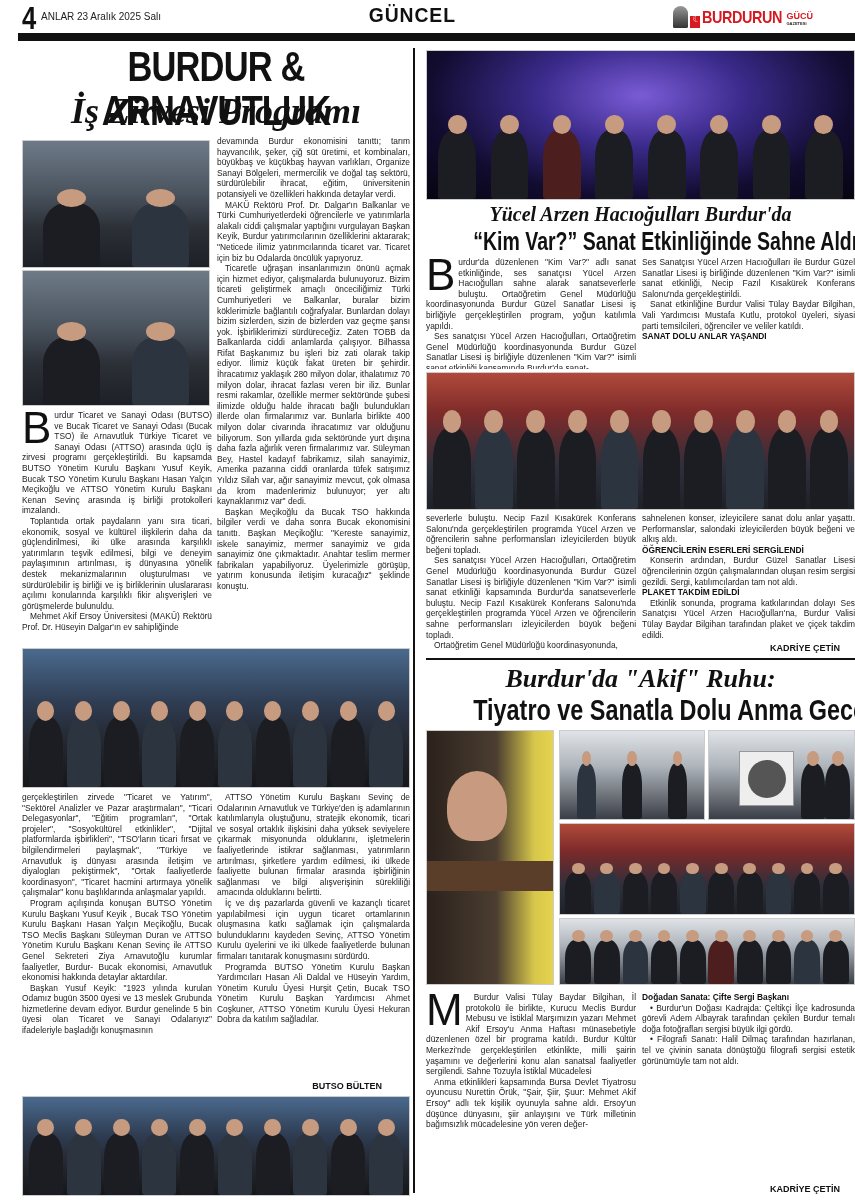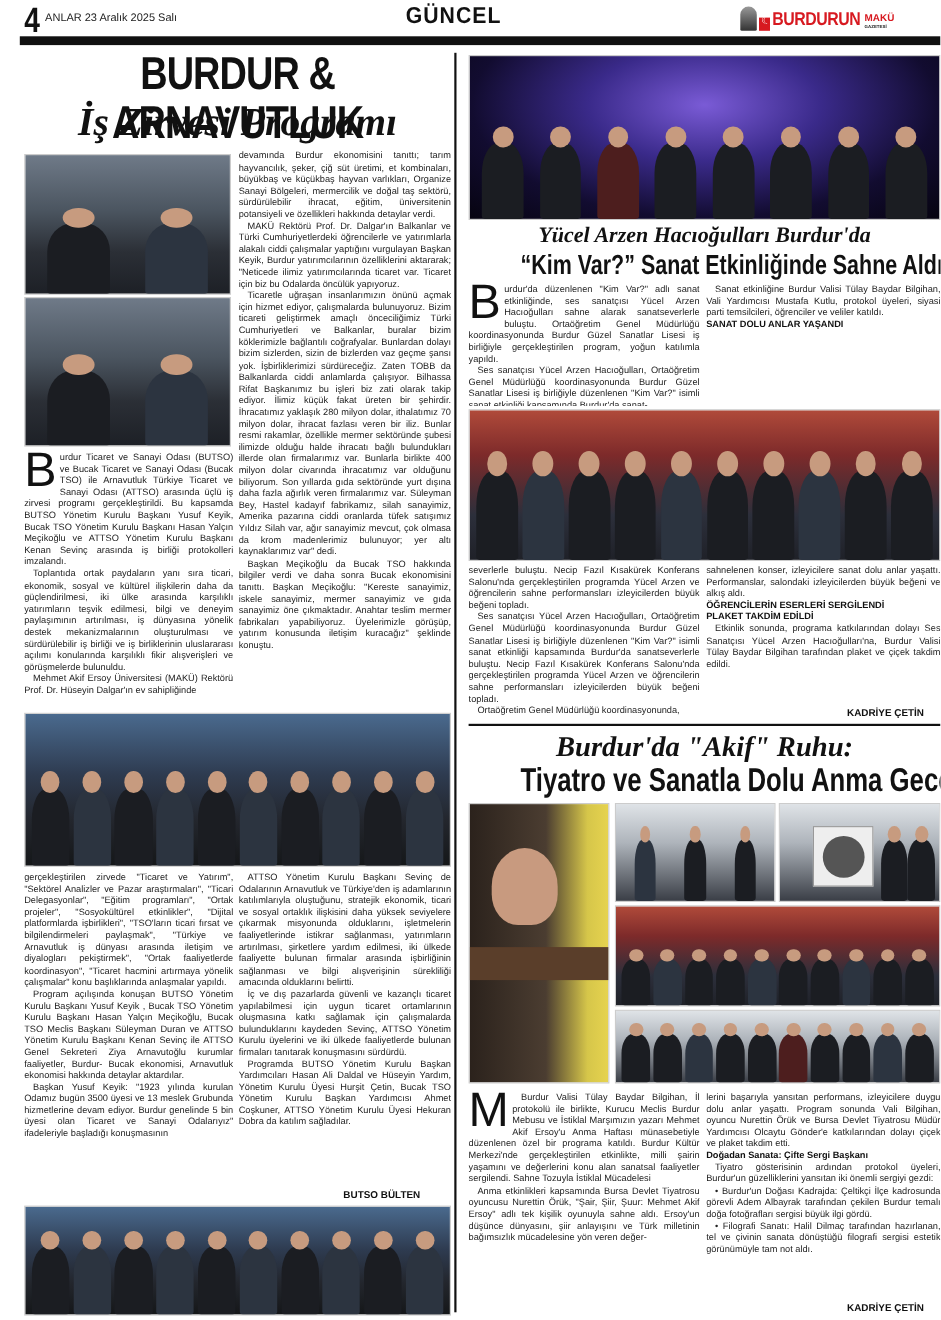--- a/index.html
+++ b/index.html
@@ -57,21 +57,21 @@
     <span>23</span>
     <b>Aralık</b>
     <span>2025</span>
     <b>Salı</b>
   </div>
   <div class="abs section">GÜNCEL</div>
   <div class="abs logo">
     <span class="man"></span>
     <span class="flag"></span>
     <span class="bd">BURDURUN</span>
-    <span class="gu"><span>MAKÜ</span><small>GAZETESİ</small></span>
+    <span class="gu"><span>GÜCÜ</span><small>GAZETESİ</small></span>
   </div>
 </div>
 <div class="abs topbar"></div>
 <div class="abs vrule"></div>
 
 <div class="abs h1">BURDUR &amp; ARNAVUTLUK</div>
 <div class="abs h1sub">İş Zirvesi Programı</div>
 
 <div class="abs photo ph-people" style="left:22px;top:140px;width:188px;height:128px">
   <div class="figs">
@@ -154,20 +154,21 @@
     </div>
 </div>
 <div class="abs h2a">Yücel Arzen Hacıoğulları Burdur'da</div>
 <div class="abs h2b">“Kim Var?” Sanat Etkinliğinde Sahne Aldı</div>
 
 <div class="abs txt" style="left:426px;top:257px;width:210px;height:112px;overflow:hidden">
   <p class="first"><span class="drop">B</span><span>urdur'da düzenlenen "Kim Var?" adlı sanat etkinliğinde, ses sanatçısı Yücel Arzen Hacıoğulları sahne alarak sanatseverlerle buluştu. Ortaöğretim Genel Müdürlüğü koordinasyonunda Burdur Güzel Sanatlar Lisesi iş birliğiyle gerçekleştirilen program, yoğun katılımla yapıldı.</span></p>
   <p>Ses sanatçısı Yücel Arzen Hacıoğulları, Ortaöğretim Genel Müdürlüğü koordinasyonunda Burdur Güzel Sanatlar Lisesi iş birliğiyle düzenlenen "Kim Var?" isimli sanat etkinliği kapsamında Burdur'da sanat-</p>
 </div>
 <div class="abs txt" style="left:642px;top:257px;width:213px;height:112px;overflow:hidden">
+  <p class="first">Ses Sanatçısı Yücel Arzen Hacıoğulları ile Burdur Güzel Sanatlar Lisesi iş birliğinde düzenlenen "Kim Var?" isimli sanat etkinliği, Necip Fazıl Kısakürek Konferans Salonu'nda gerçekleştirildi.</p>
   <p>Sanat etkinliğine Burdur Valisi Tülay Baydar Bilgihan, Vali Yardımcısı Mustafa Kutlu, protokol üyeleri, siyasi parti temsilcileri, öğrenciler ve veliler katıldı.</p>
   <p class="sub">SANAT DOLU ANLAR YAŞANDI</p>
 </div>
 
 <div class="abs photo ph-hall" style="left:426px;top:372px;width:429px;height:138px">
   <div class="figs" style="height:70%">
       <div class="fig"></div>
       <div class="fig l"></div>
       <div class="fig"></div>
       <div class="fig"></div>
@@ -181,20 +182,21 @@
 </div>
 
 <div class="abs txt" style="left:426px;top:513px;width:210px;height:144px;overflow:hidden">
   <p class="first">severlerle buluştu. Necip Fazıl Kısakürek Konferans Salonu'nda gerçekleştirilen programda Yücel Arzen ve öğrencilerin sahne performansları izleyicilerden büyük beğeni topladı.</p>
   <p>Ses sanatçısı Yücel Arzen Hacıoğulları, Ortaöğretim Genel Müdürlüğü koordinasyonunda Burdur Güzel Sanatlar Lisesi iş birliğiyle düzenlenen "Kim Var?" isimli sanat etkinliği kapsamında Burdur'da sanatseverlerle buluştu. Necip Fazıl Kısakürek Konferans Salonu'nda gerçekleştirilen programda Yücel Arzen ve öğrencilerin sahne performansları izleyicilerden büyük beğeni topladı.</p>
   <p>Ortaöğretim Genel Müdürlüğü koordinasyonunda,</p>
 </div>
 <div class="abs txt" style="left:642px;top:513px;width:213px;height:130px;overflow:hidden">
   <p class="first">sahnelenen konser, izleyicilere sanat dolu anlar yaşattı. Performanslar, salondaki izleyicilerden büyük beğeni ve alkış aldı.</p>
   <p class="sub">ÖĞRENCİLERİN ESERLERİ SERGİLENDİ</p>
+  <p>Konserin ardından, Burdur Güzel Sanatlar Lisesi öğrencilerinin özgün çalışmalarından oluşan resim sergisi gezildi. Sergi, katılımcılardan tam not aldı.</p>
   <p class="sub">PLAKET TAKDİM EDİLDİ</p>
   <p>Etkinlik sonunda, programa katkılarından dolayı Ses Sanatçısı Yücel Arzen Hacıoğulları'na, Burdur Valisi Tülay Baydar Bilgihan tarafından plaket ve çiçek takdim edildi.</p>
 </div>
 <div class="abs sig" style="left:642px;top:643px;width:198px">KADRİYE ÇETİN</div>
 
 <div class="abs hrule-r"></div>
 
 <div class="abs h3a">Burdur'da "Akif" Ruhu:</div>
 <div class="abs h3b">Tiyatro ve Sanatla Dolu Anma Gecesi!</div>
 
@@ -246,19 +248,17 @@
       <div class="fig"></div>
     </div>
 </div>
 
 <div class="abs txt" style="left:426px;top:992px;width:210px;height:205px;overflow:hidden">
   <p class="first"><span class="drop">M</span></p>
   <p>Burdur Valisi Tülay Baydar Bilgihan, İl protokolü ile birlikte, Kurucu Meclis Burdur Mebusu ve İstiklal Marşımızın yazarı Mehmet Akif Ersoy'u Anma Haftası münasebetiyle düzenlenen özel bir programa katıldı. Burdur Kültür Merkezi'nde gerçekleştirilen etkinlikte, milli şairin yaşamını ve değerlerini konu alan sanatsal faaliyetler sergilendi. Sahne Tozuyla İstiklal Mücadelesi</p>
   <p>Anma etkinlikleri kapsamında Bursa Devlet Tiyatrosu oyuncusu Nurettin Örük, "Şair, Şiir, Şuur: Mehmet Akif Ersoy" adlı tek kişilik oyunuyla sahne aldı. Ersoy'un düşünce dünyasını, şiir anlayışını ve Türk milletinin bağımsızlık mücadelesine yön veren değer-</p>
 </div>
 <div class="abs txt" style="left:642px;top:992px;width:213px;height:190px;overflow:hidden">
-  <p class="first">lerini başarıyla yansıtan performans, izleyicilere duygu dolu anlar yaşattı. Program sonunda Vali Bilgihan, oyuncu Nurettin Örük ve Bursa Devlet Tiyatrosu Müdür Yardımcısı Olcaytu Gönder'e katkılarından dolayı çiçek ve plaket takdim etti.</p>
   <p class="sub">Doğadan Sanata: Çifte Sergi Başkanı</p>
-  <p>Tiyatro gösterisinin ardından protokol üyeleri, Burdur'un güzelliklerini yansıtan iki önemli sergiyi gezdi:</p>
   <p>• <span>Burdur'un Doğası Kadrajda: Çeltikçi İlçe kadrosunda görevli Adem Albayrak tarafından çekilen Burdur temalı doğa fotoğrafları sergisi büyük ilgi gördü.</span></p>
   <p>• <span>Filografi Sanatı: Halil Dilmaç tarafından hazırlanan, tel ve çivinin sanata dönüştüğü filografi sergisi estetik görünümüyle tam not aldı.</span></p>
 </div>
 <div class="abs sig" style="left:642px;top:1184px;width:198px">KADRİYE ÇETİN</div>
 
 </body></html>

